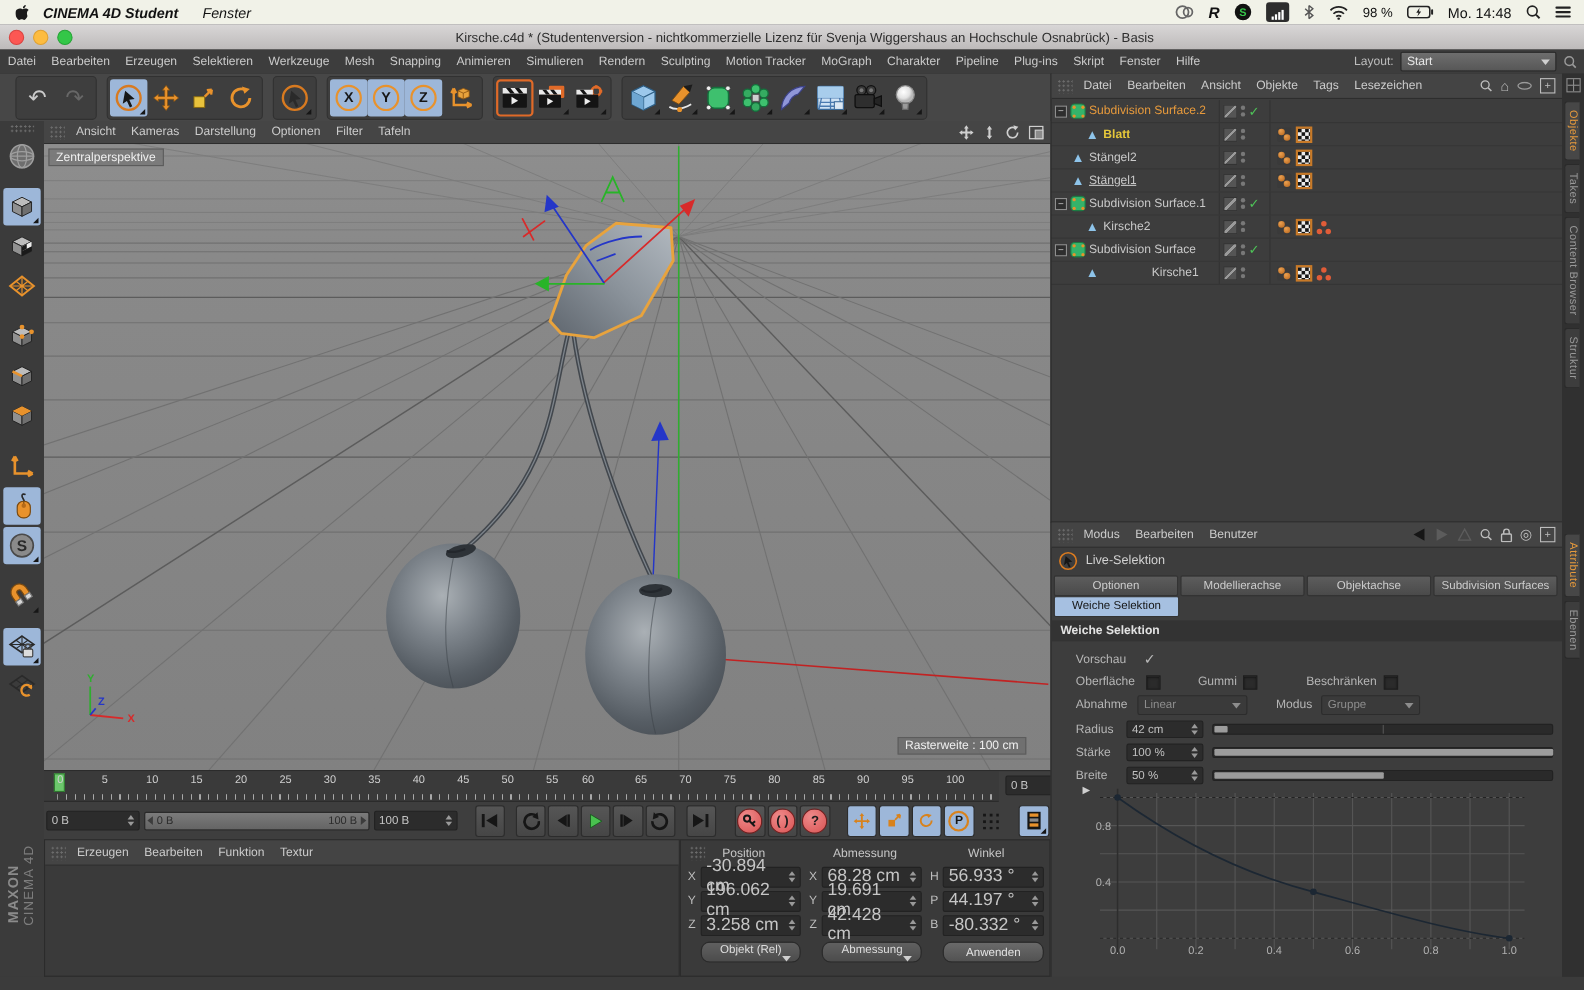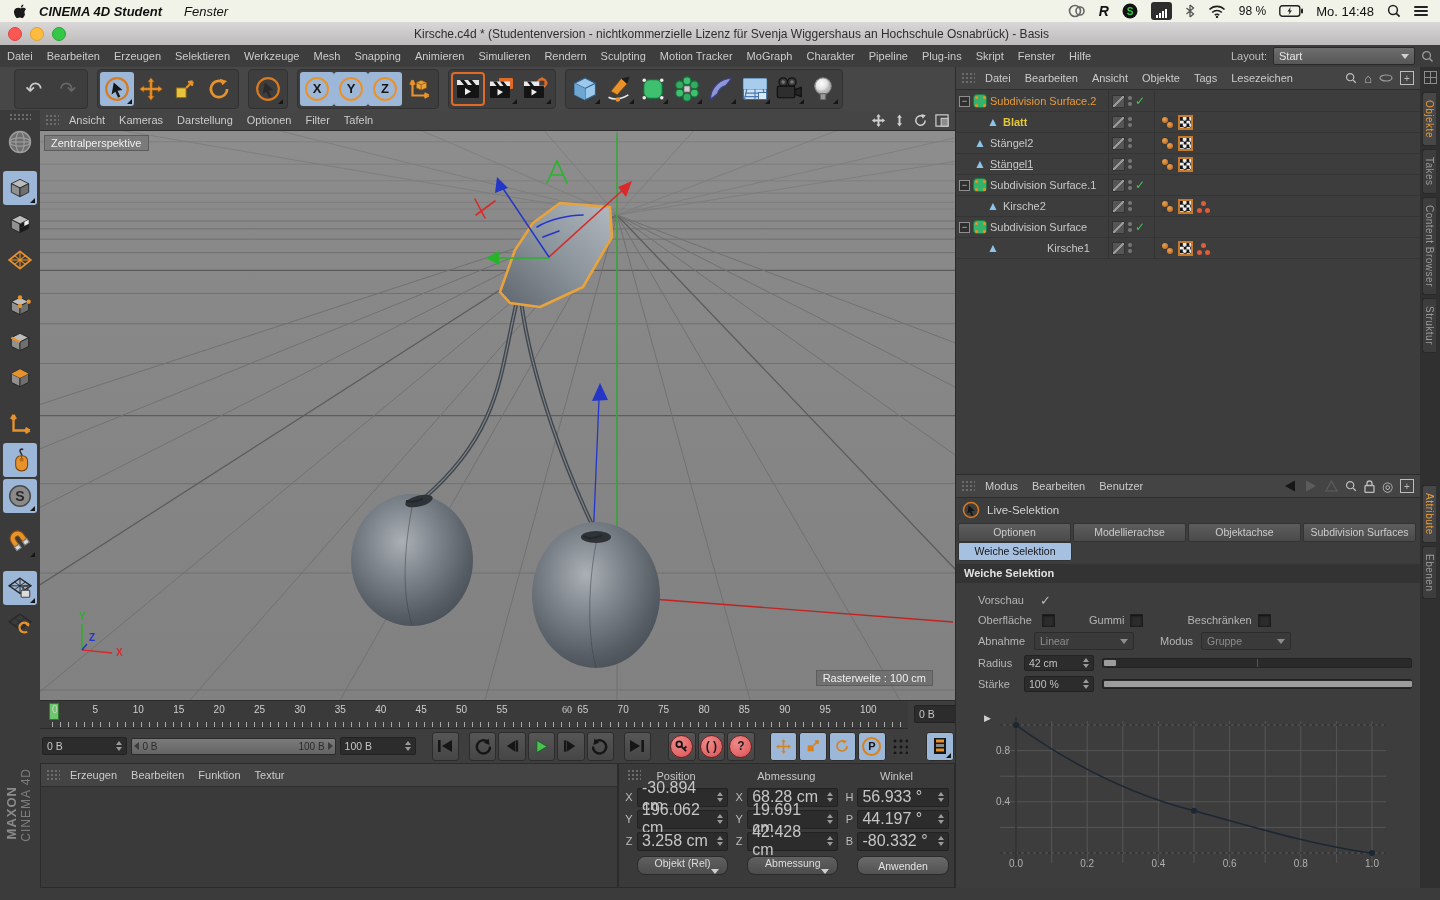--- a/index.html
+++ b/index.html
@@ -727,21 +727,21 @@
           <span class="ruler-num" style="left: 92.8px;">10</span>
           <span class="ruler-num" style="left: 133.2px;">15</span>
           <span class="ruler-num" style="left: 173.6px;">20</span>
           <span class="ruler-num" style="left: 214px;">25</span>
           <span class="ruler-num" style="left: 254.4px;">30</span>
           <span class="ruler-num" style="left: 294.8px;">35</span>
           <span class="ruler-num" style="left: 335.2px;">40</span>
           <span class="ruler-num" style="left: 375.6px;">45</span>
           <span class="ruler-num" style="left: 416px;">50</span>
           <span class="ruler-num" style="left: 456.4px;">55</span>
-          <span class="ruler-num" style="left: 522px; font-family: Liberation Serif, serif;">60</span>
+          <span class="ruler-num" style="left: 489px;">60</span>
           <span class="ruler-num" style="left: 537.2px;">65</span>
           <span class="ruler-num" style="left: 577.6px;">70</span>
           <span class="ruler-num" style="left: 618px;">75</span>
           <span class="ruler-num" style="left: 658.4px;">80</span>
           <span class="ruler-num" style="left: 698.8px;">85</span>
           <span class="ruler-num" style="left: 739.2px;">90</span>
           <span class="ruler-num" style="left: 779.6px;">95</span>
           <span class="ruler-num" style="left: 820px;">100</span>
         </div>
       <div id="tickstrip"></div>
@@ -1242,20 +1242,33 @@
       <span class="am-label" style="margin-left:22px;width:42px;">Stärke</span>
       <div class="am-field" style="width:70px;margin-left:4px;">
           <span>100 %</span>
           <span class="stepper">
             <span class="tri-u"></span>
             <span class="tri-d"></span>
           </span>
         </div>
       <div class="slider">
           <div class="fill" id="staerke-fill" style="width: 100%;"></div>
+        </div>
+    </div>
+    <div class="am-row" style="top:221px;">
+      <span class="am-label" style="margin-left:22px;width:42px;">Breite</span>
+      <div class="am-field" style="width:70px;margin-left:4px;">
+          <span>50 %</span>
+          <span class="stepper">
+            <span class="tri-u"></span>
+            <span class="tri-d"></span>
+          </span>
+        </div>
+      <div class="slider">
+          <div class="fill" id="breite-fill" style="width: 50%;"></div>
         </div>
     </div>
     <span id="am-expander">▶</span>
     <div id="falloff-wrap">
       <svg id="falloff-svg" width="420" height="168" viewBox="0 0 420 168">
           <line x1="24" y1="8" x2="24" y2="150" stroke="#565656" stroke-width="1"></line>
           <line x1="59.6" y1="8" x2="59.6" y2="150" stroke="#565656" stroke-width="1"></line>
           <line x1="95.2" y1="8" x2="95.2" y2="150" stroke="#565656" stroke-width="1"></line>
           <line x1="130.8" y1="8" x2="130.8" y2="150" stroke="#565656" stroke-width="1"></line>
           <line x1="166.4" y1="8" x2="166.4" y2="150" stroke="#565656" stroke-width="1"></line>

